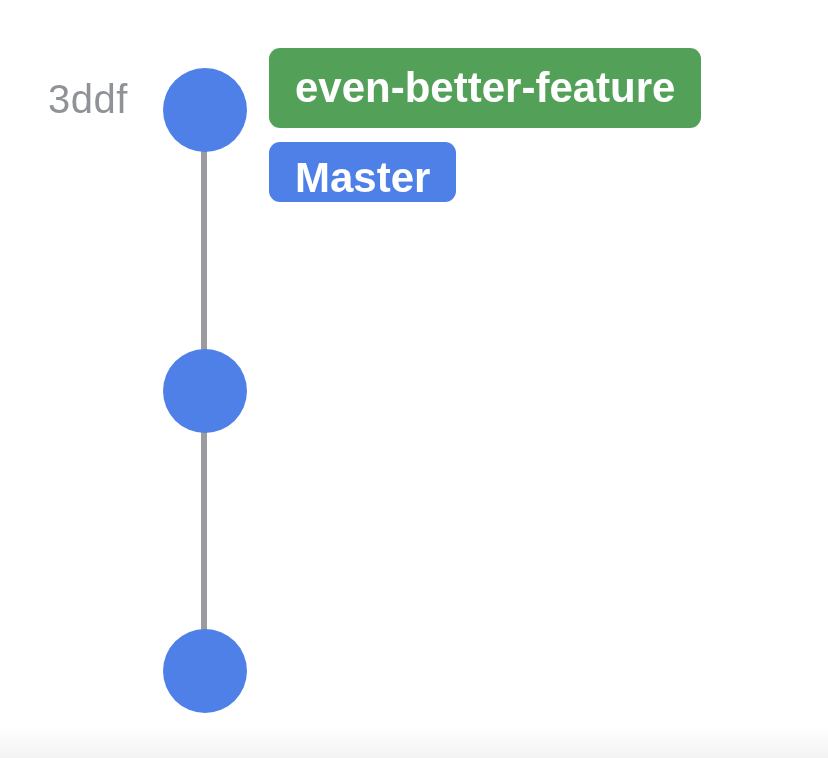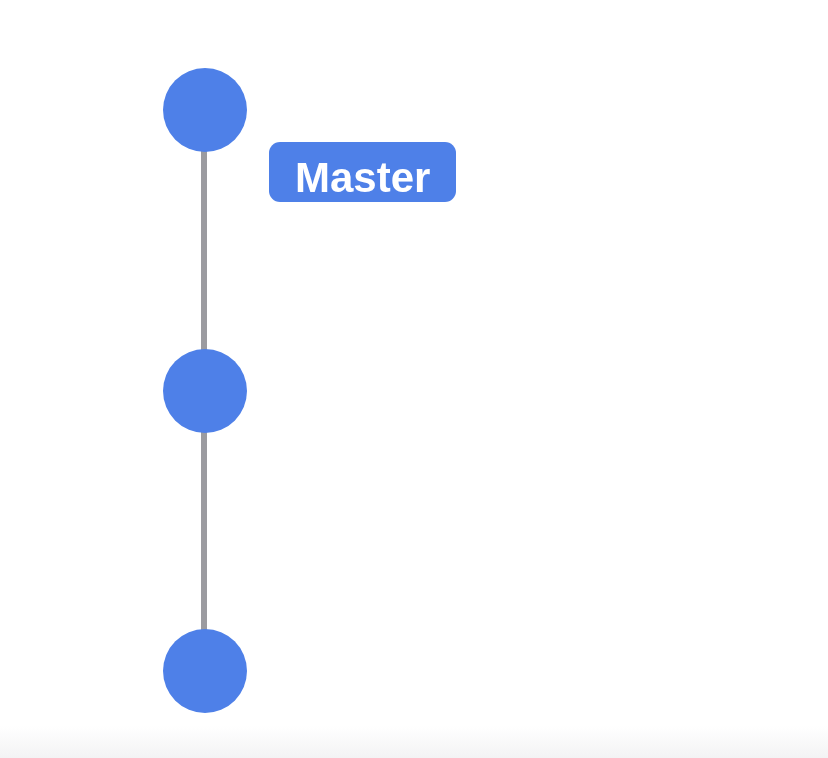--- a/index.html
+++ b/index.html
@@ -79,21 +79,23 @@
     background: linear-gradient(to bottom, rgba(243,243,244,0), #f3f3f4);
   }
 </style>
 </head>
 <body>
 
 <div class="stage">
 
   <div class="trunk"></div>
 
+  <div class="hash h0">3ddf</div>
   <div class="node n0"></div>
+  <div class="badge badge-feature">even-better-feature</div>
   <div class="badge badge-master">Master</div>
 
   <div class="node n1"></div>
 
   <div class="node n2"></div>
 
   <div class="bottom-fade"></div>
 </div>
 
 </body></html>

